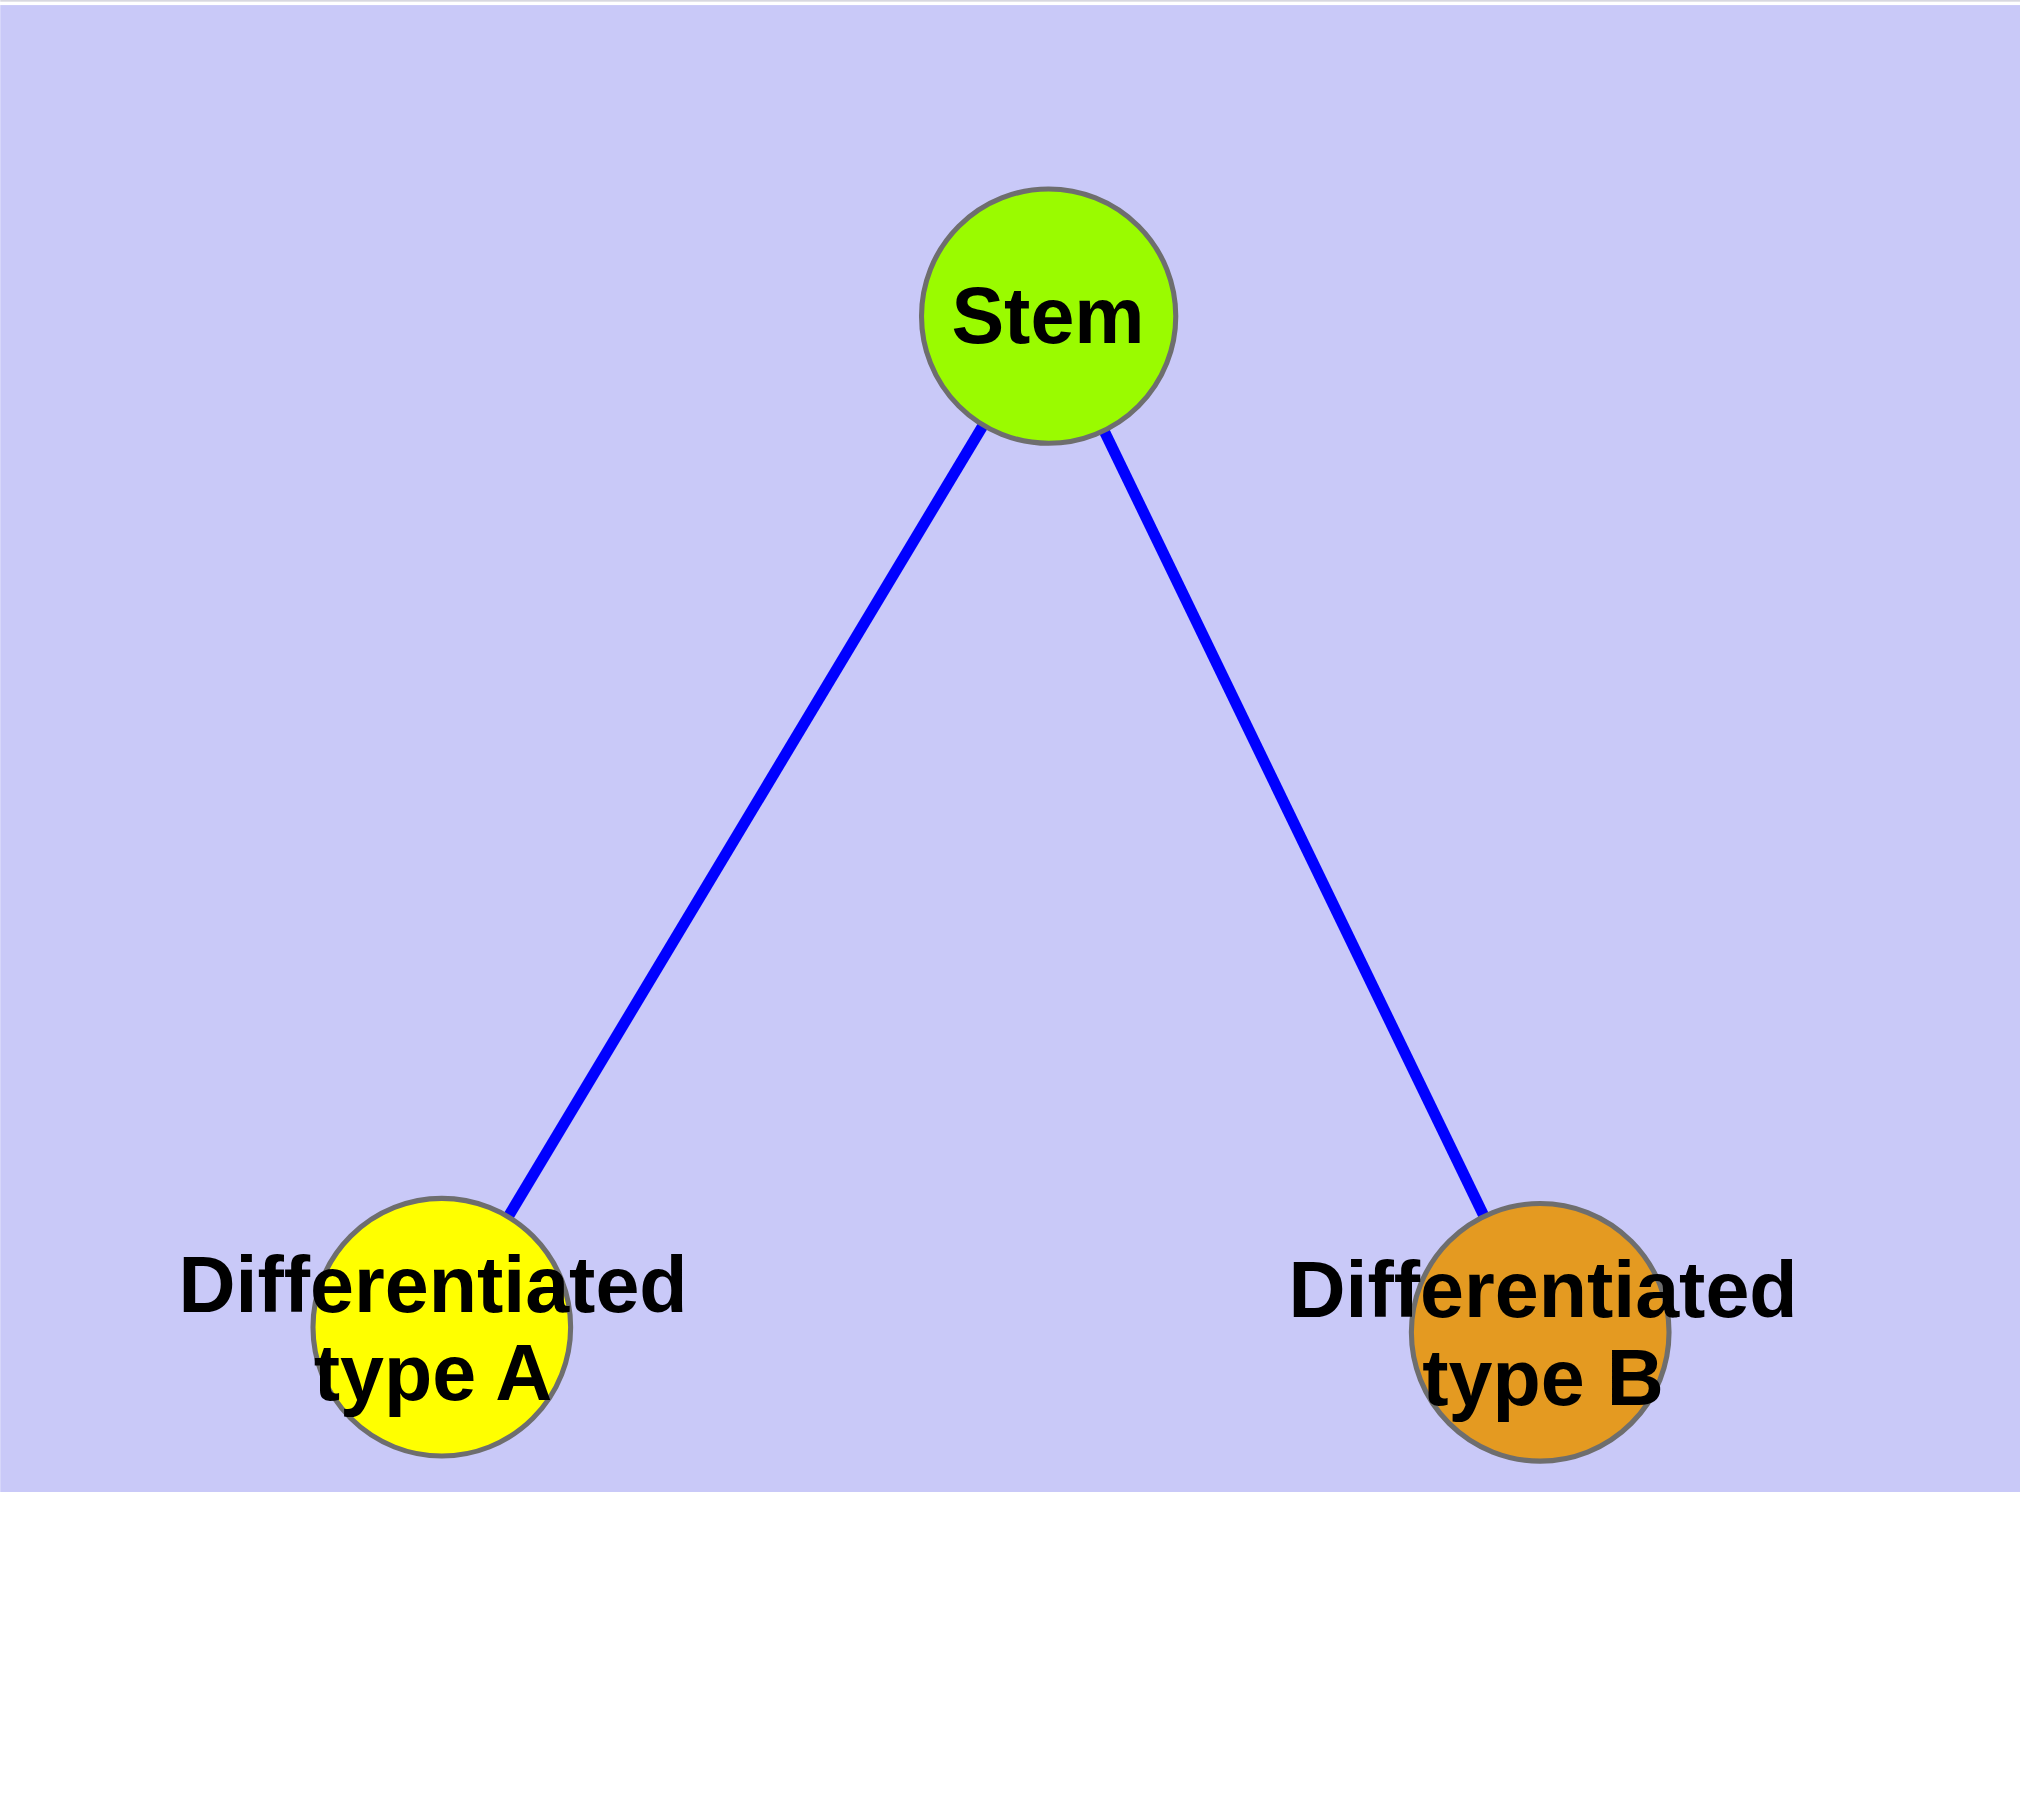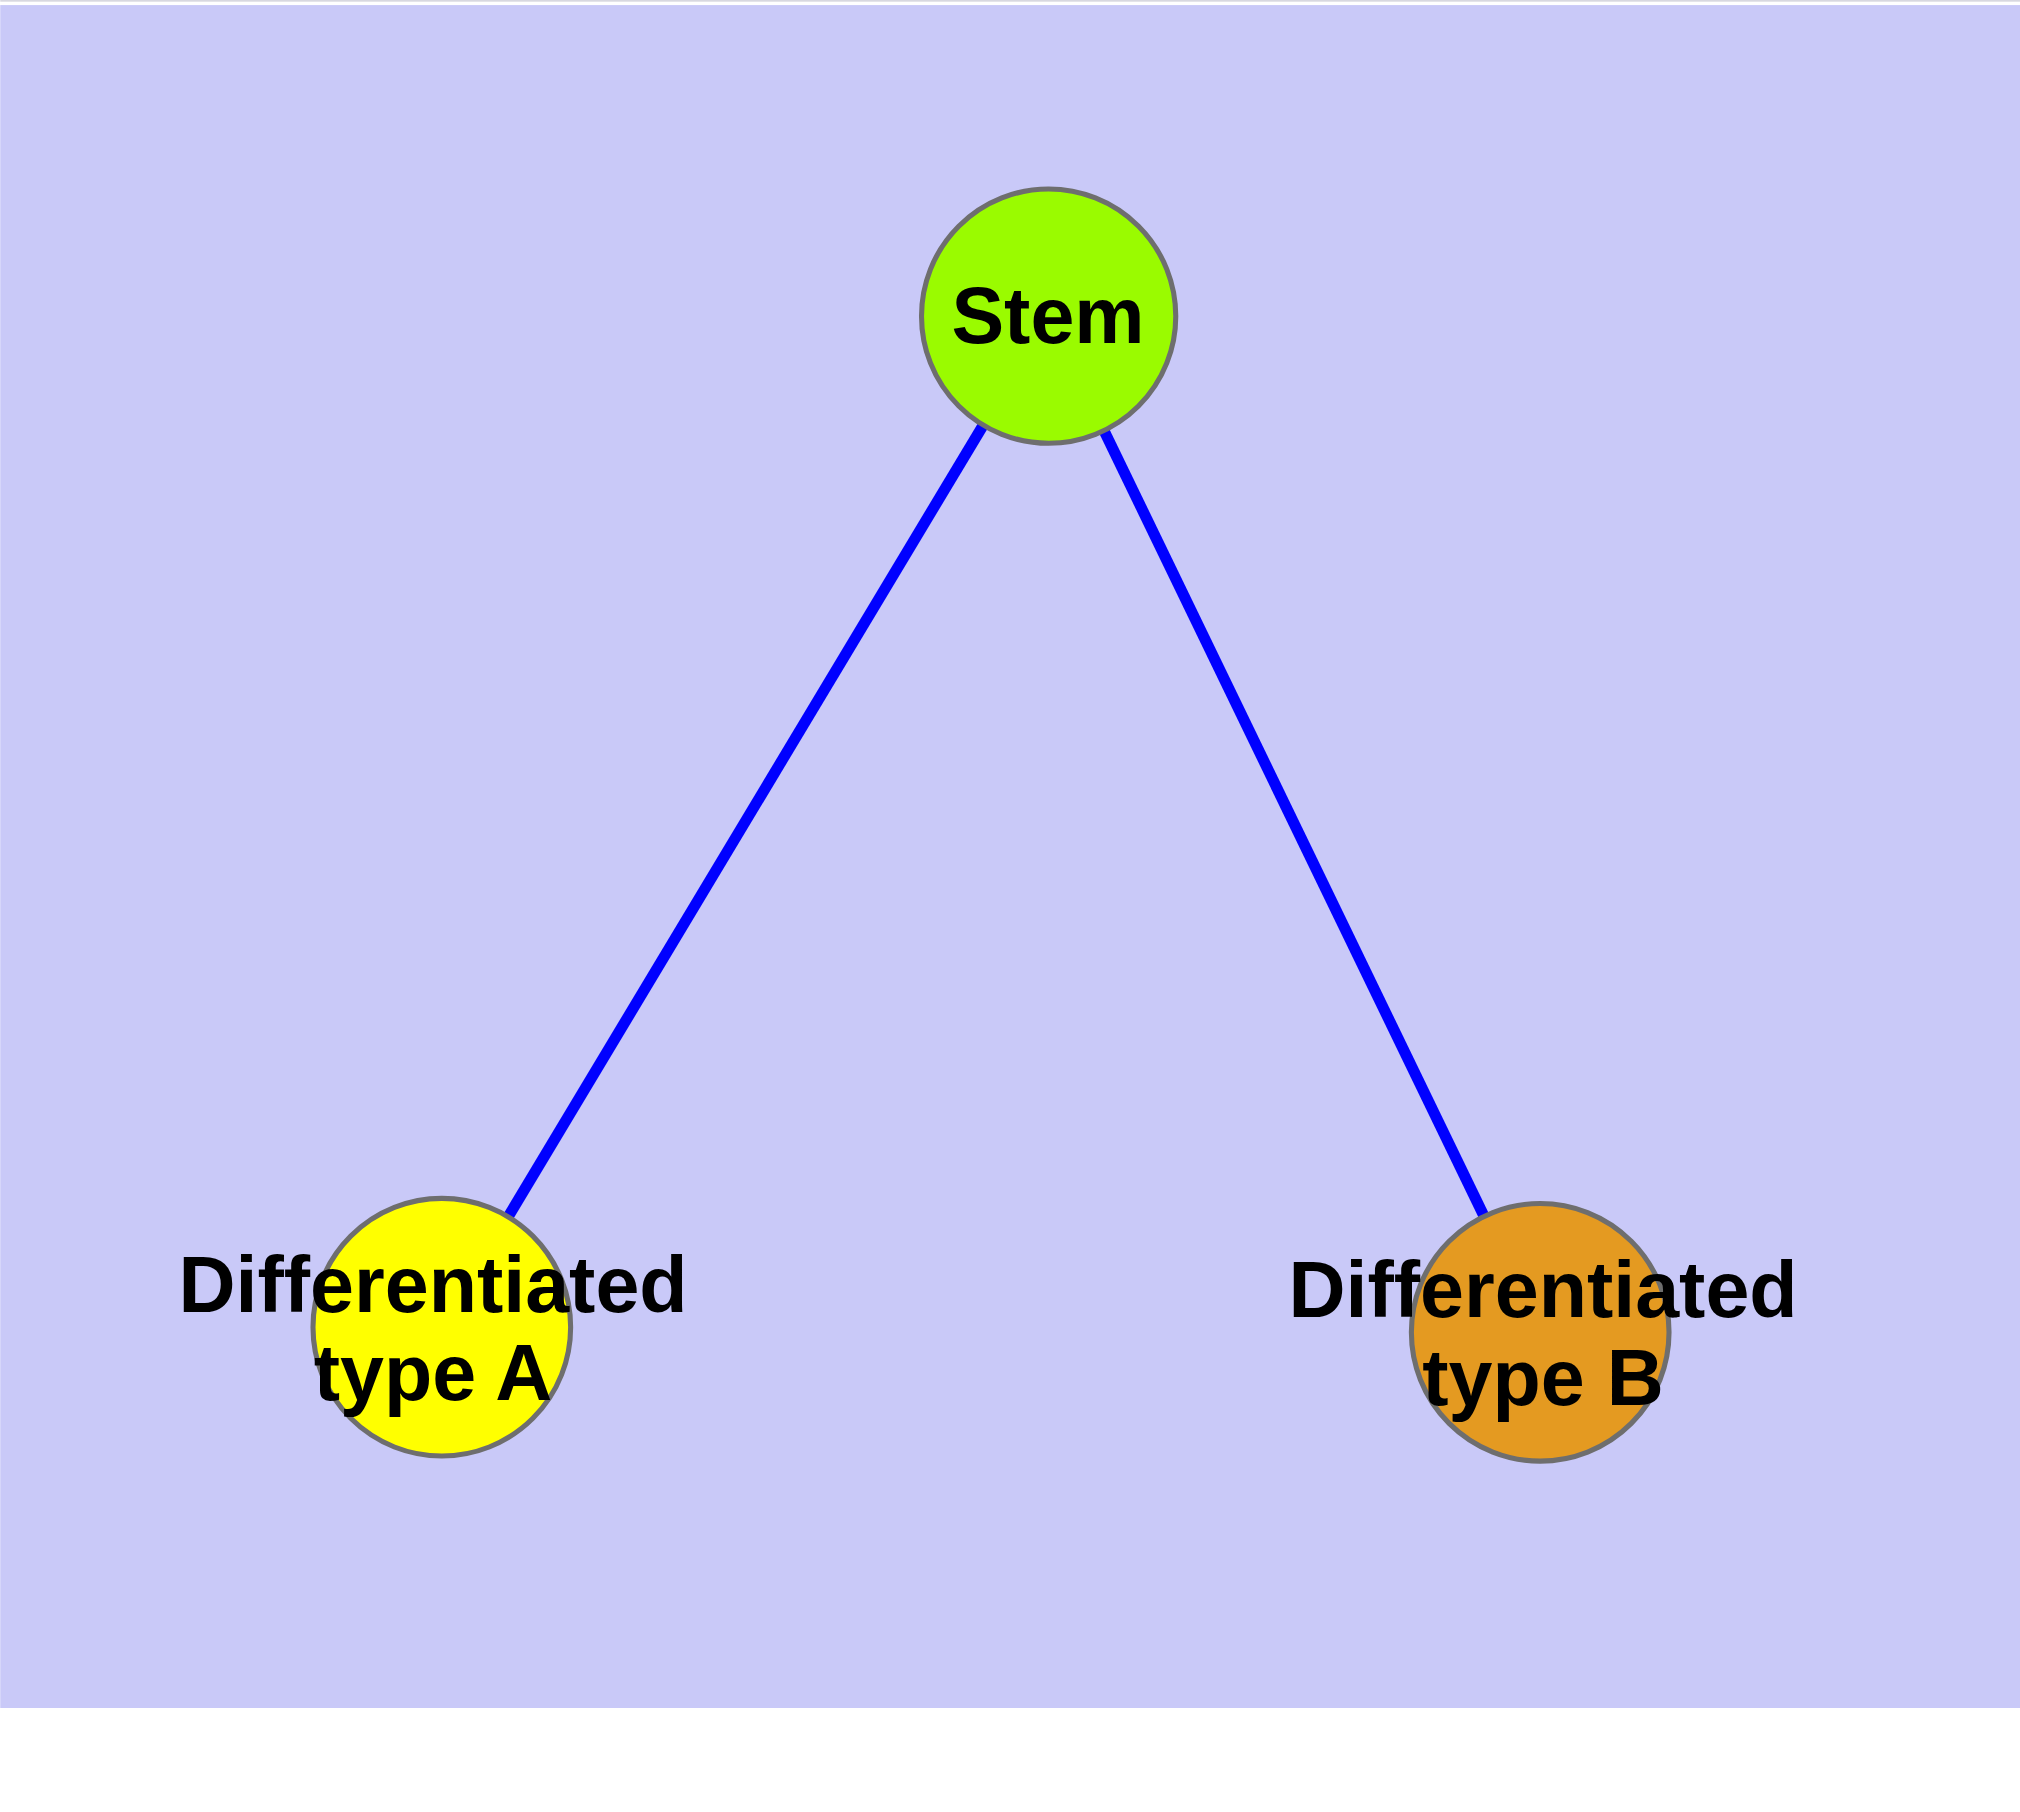--- a/index.html
+++ b/index.html
@@ -4,21 +4,21 @@
 <style>
   html, body {
     margin: 0;
     padding: 0;
     background: #ffffff;
     font-family: "Liberation Sans", sans-serif;
   }
   #app {
     position: relative;
     width: 2021px;
-    height: 1708px;
+    height: 1492px;
     overflow: hidden;
     background: #ffffff;
   }
   #graph-svg {
     position: absolute;
     left: 0;
     top: 0;
     width: 2021px;
     height: 1812px;
     display: block;

